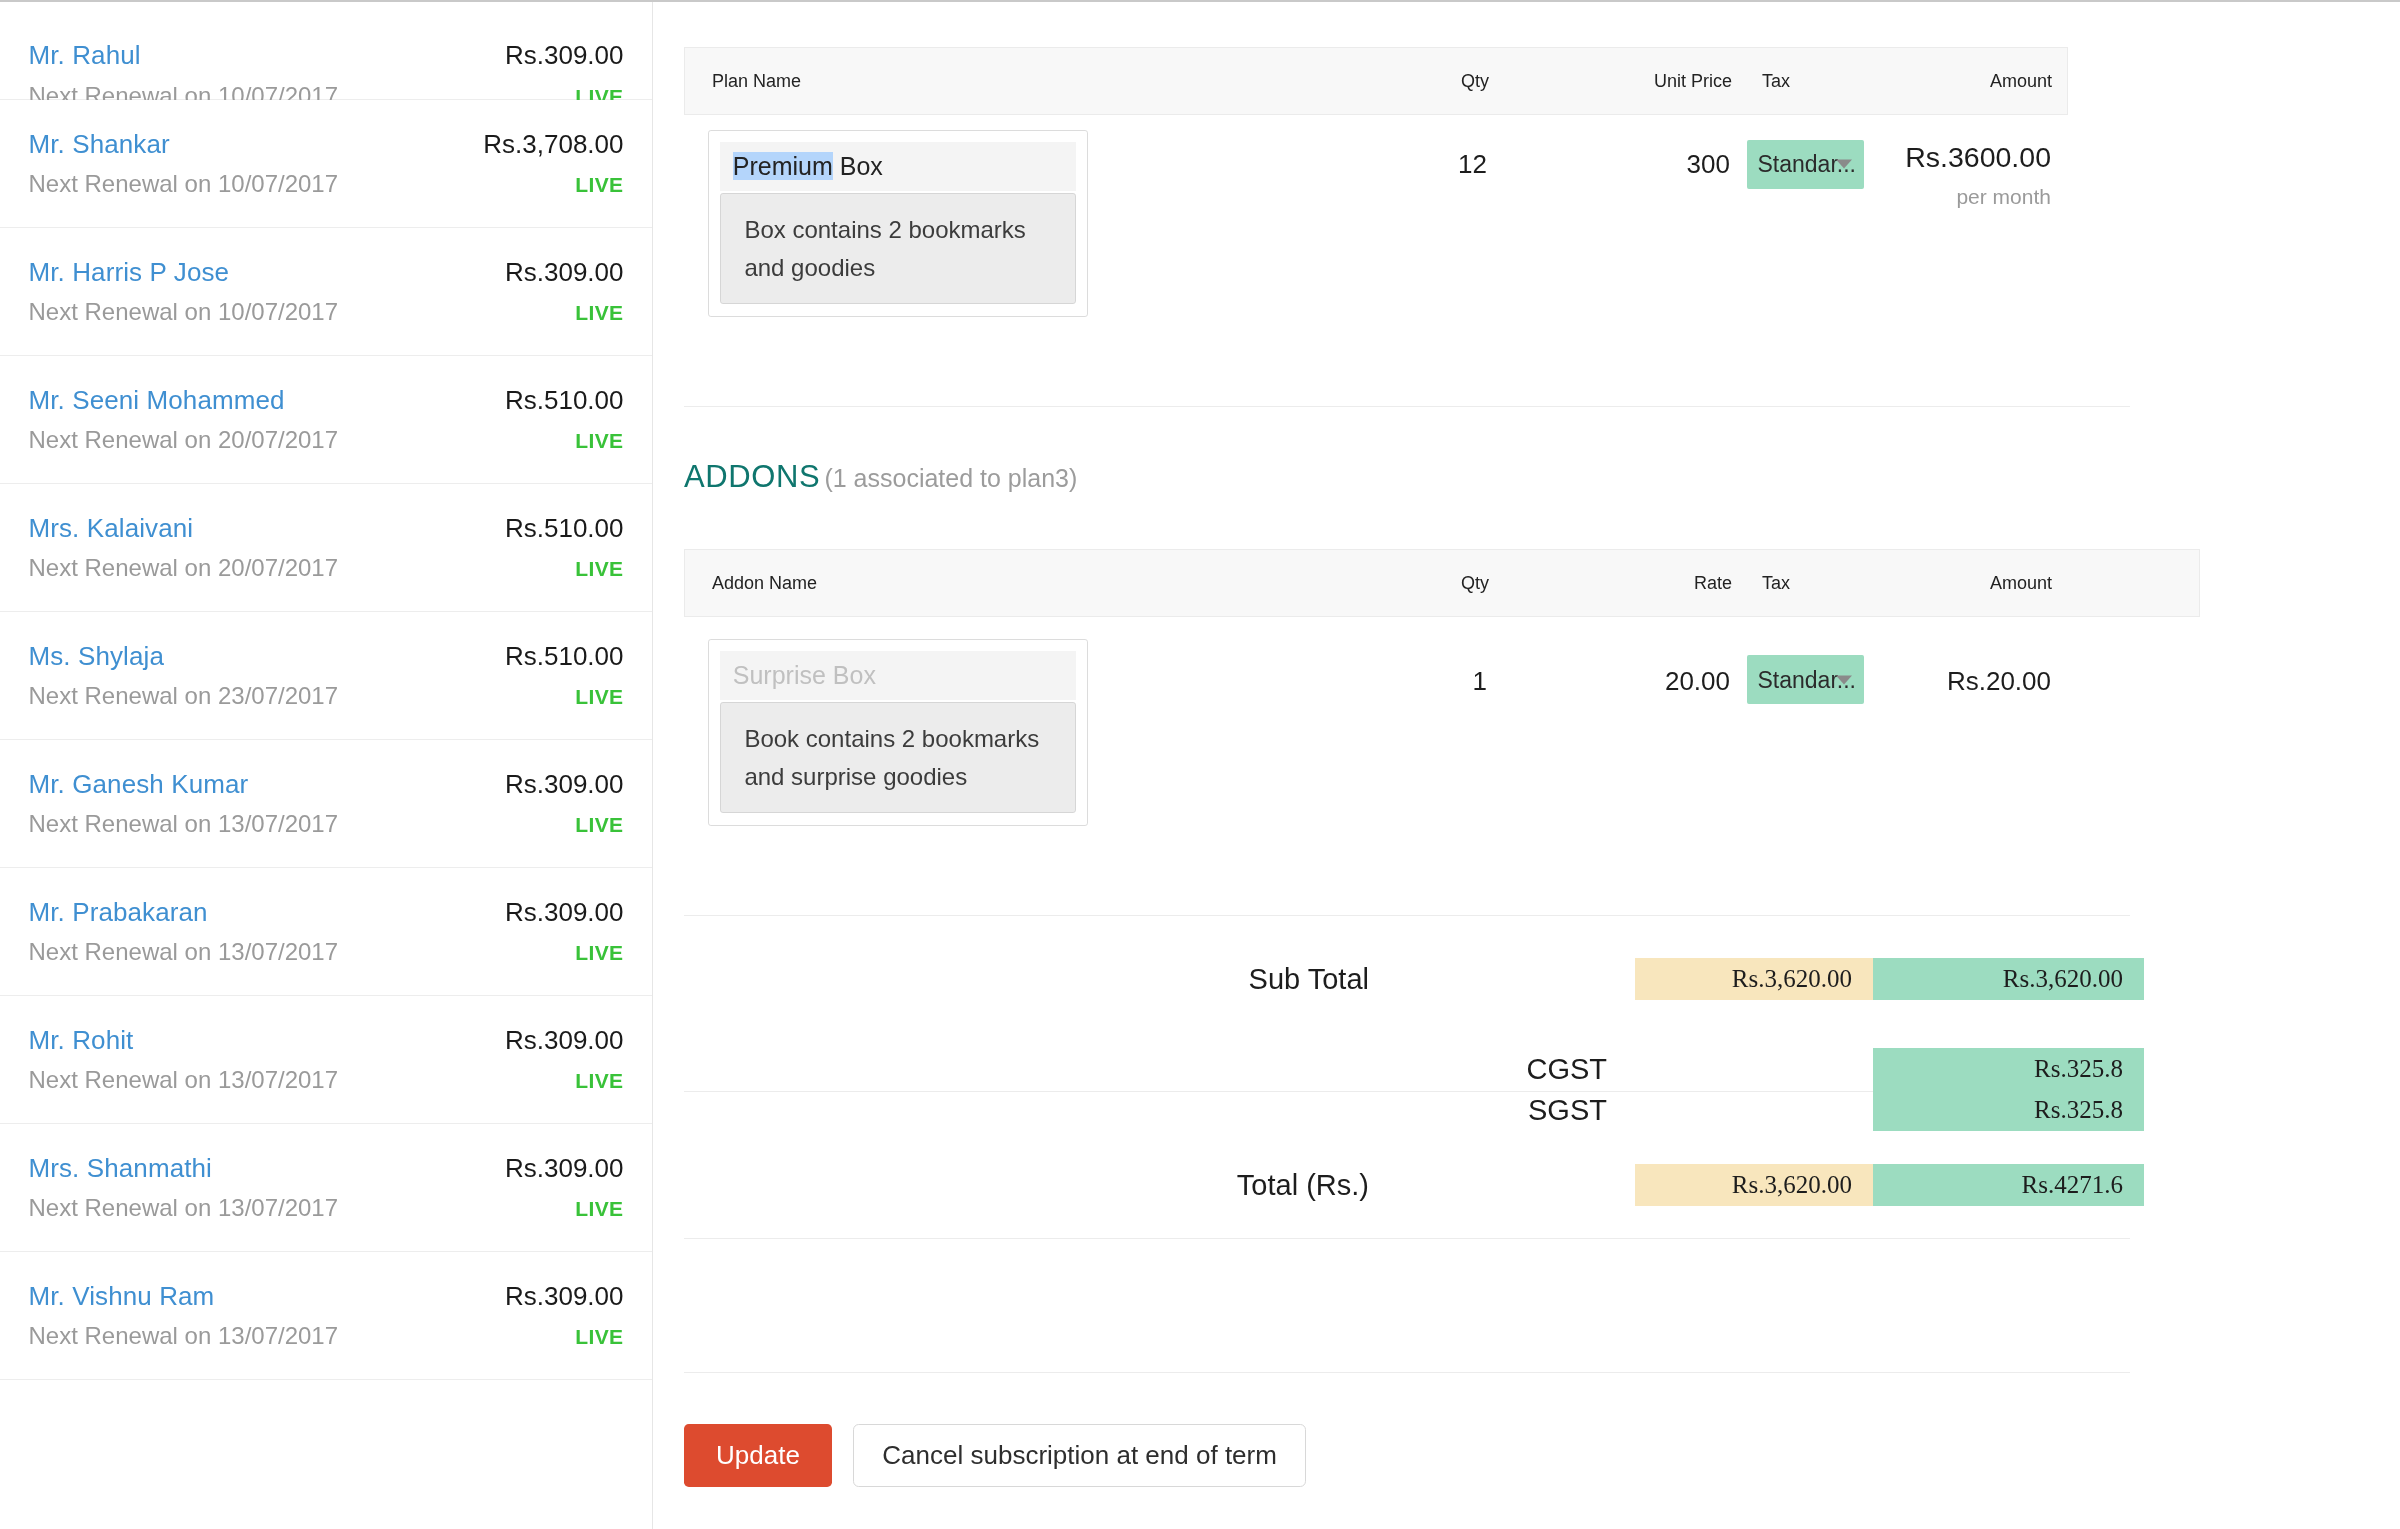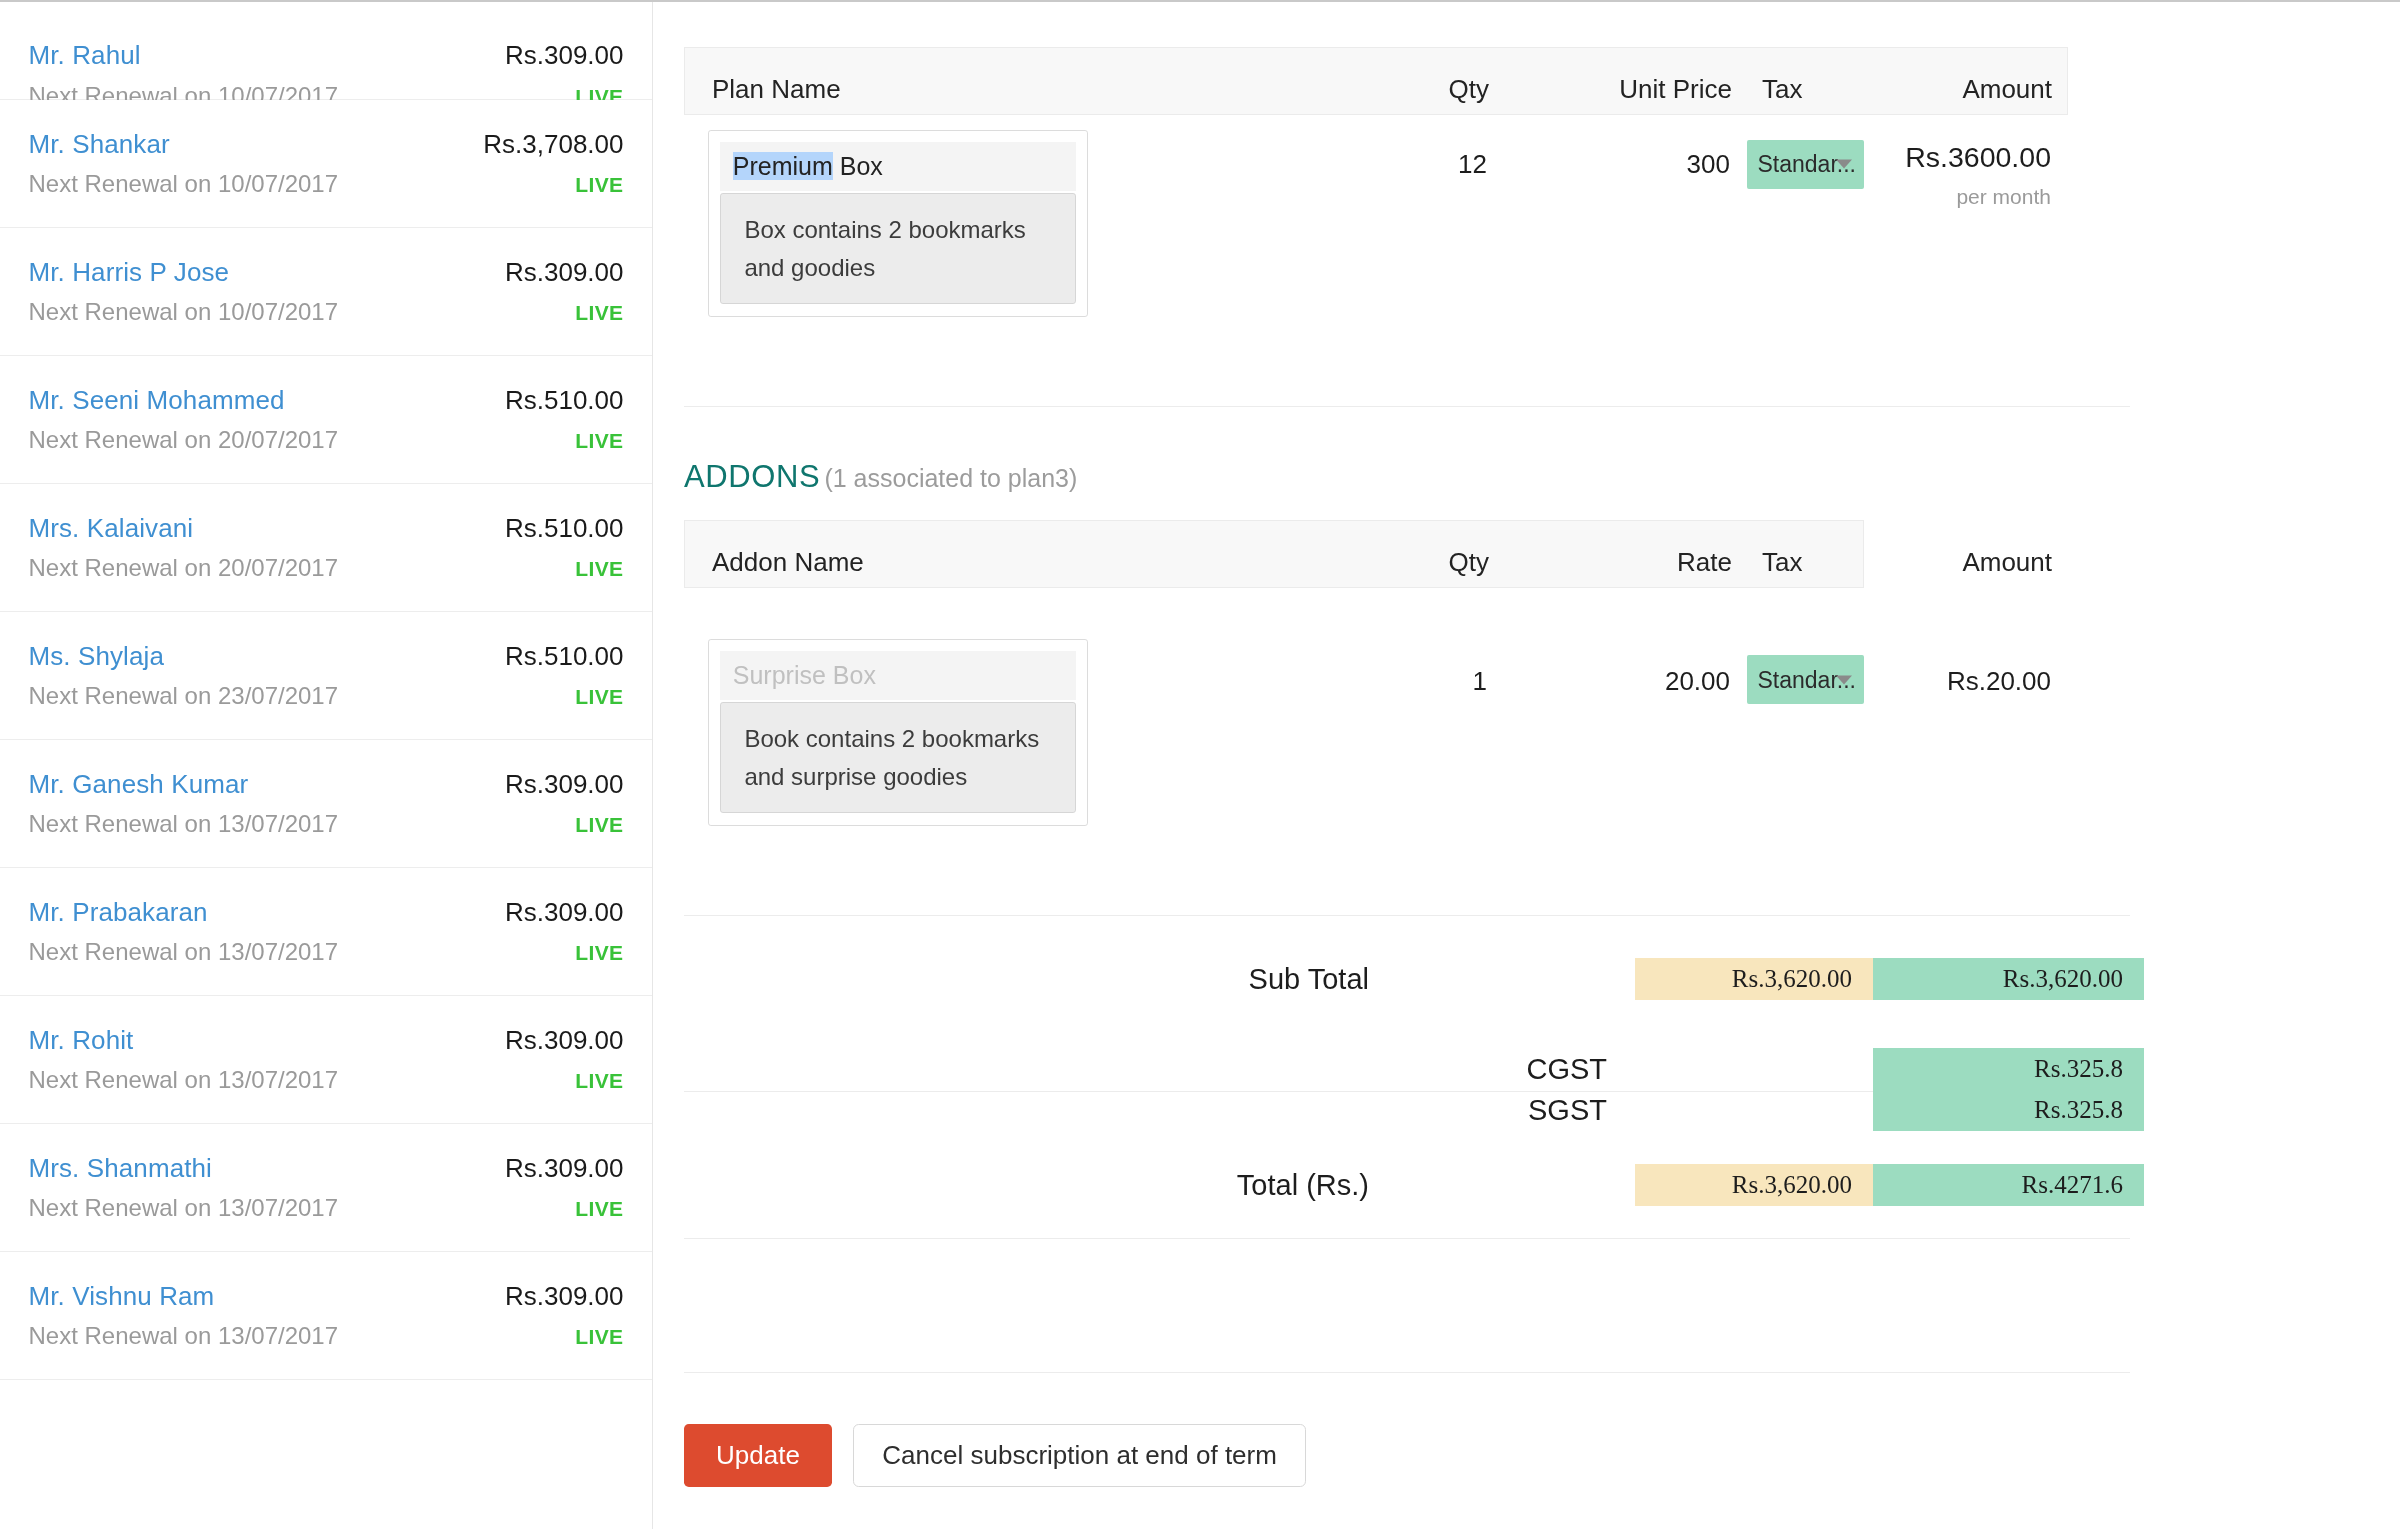--- a/index.html
+++ b/index.html
@@ -87,24 +87,23 @@
   .tbl-head {
     position: absolute;
     background: #f8f8f8;
     border: 1px solid #ebebeb;
     height: 68px;
   }
   .tbl-head .h {
     position: absolute;
     top: 50%;
     transform: translateY(-50%);
-    font-size: 26px;
+    font-size: 18px;
     color: #232323;
     white-space: nowrap;
-    margin-top: 8px;
   }
 
   
   #plan-head { left: 31px; top: 45px; width: 1384px; }
   #plan-head .h-name  { left: 27px; }
   #plan-head .h-qty   { left: 718px; width: 86px; text-align: right; }
   #plan-head .h-price { left: 885px; width: 162px; text-align: right; }
   #plan-head .h-tax   { left: 1077px; }
   #plan-head .h-amt   { left: 1189px; width: 178px; text-align: right; }
 
@@ -219,21 +218,21 @@
     color: #0f766e;
     letter-spacing: 0.6px;
     margin-top: 32px;
   }
   #addons-heading .small {
     font-size: 25px;
     color: #9c9c9c;
   }
 
   
-  #addon-head { left: 31px; top: 518px; width: 1180px; }
+  #addon-head { left: 31px; top: 547px; width: 1516px; }
   #addon-head .h-name { left: 27px; }
   #addon-head .h-qty  { left: 718px; width: 86px; text-align: right; }
   #addon-head .h-rate { left: 885px; width: 162px; text-align: right; }
   #addon-head .h-tax  { left: 1077px; }
   #addon-head .h-amt  { left: 1189px; width: 178px; text-align: right; }
 
   #addon-row { position: absolute; left: 31px; top: 637px; width: 1427px; height: 162px; }
   #addon-row .c-qty  { left: 694px; width: 109px; top: 27px; }
   #addon-row .c-rate { left: 875px; width: 171px; top: 27px; }
   #addon-row .c-amt  { left: 1156px; width: 211px; top: 27px; }

